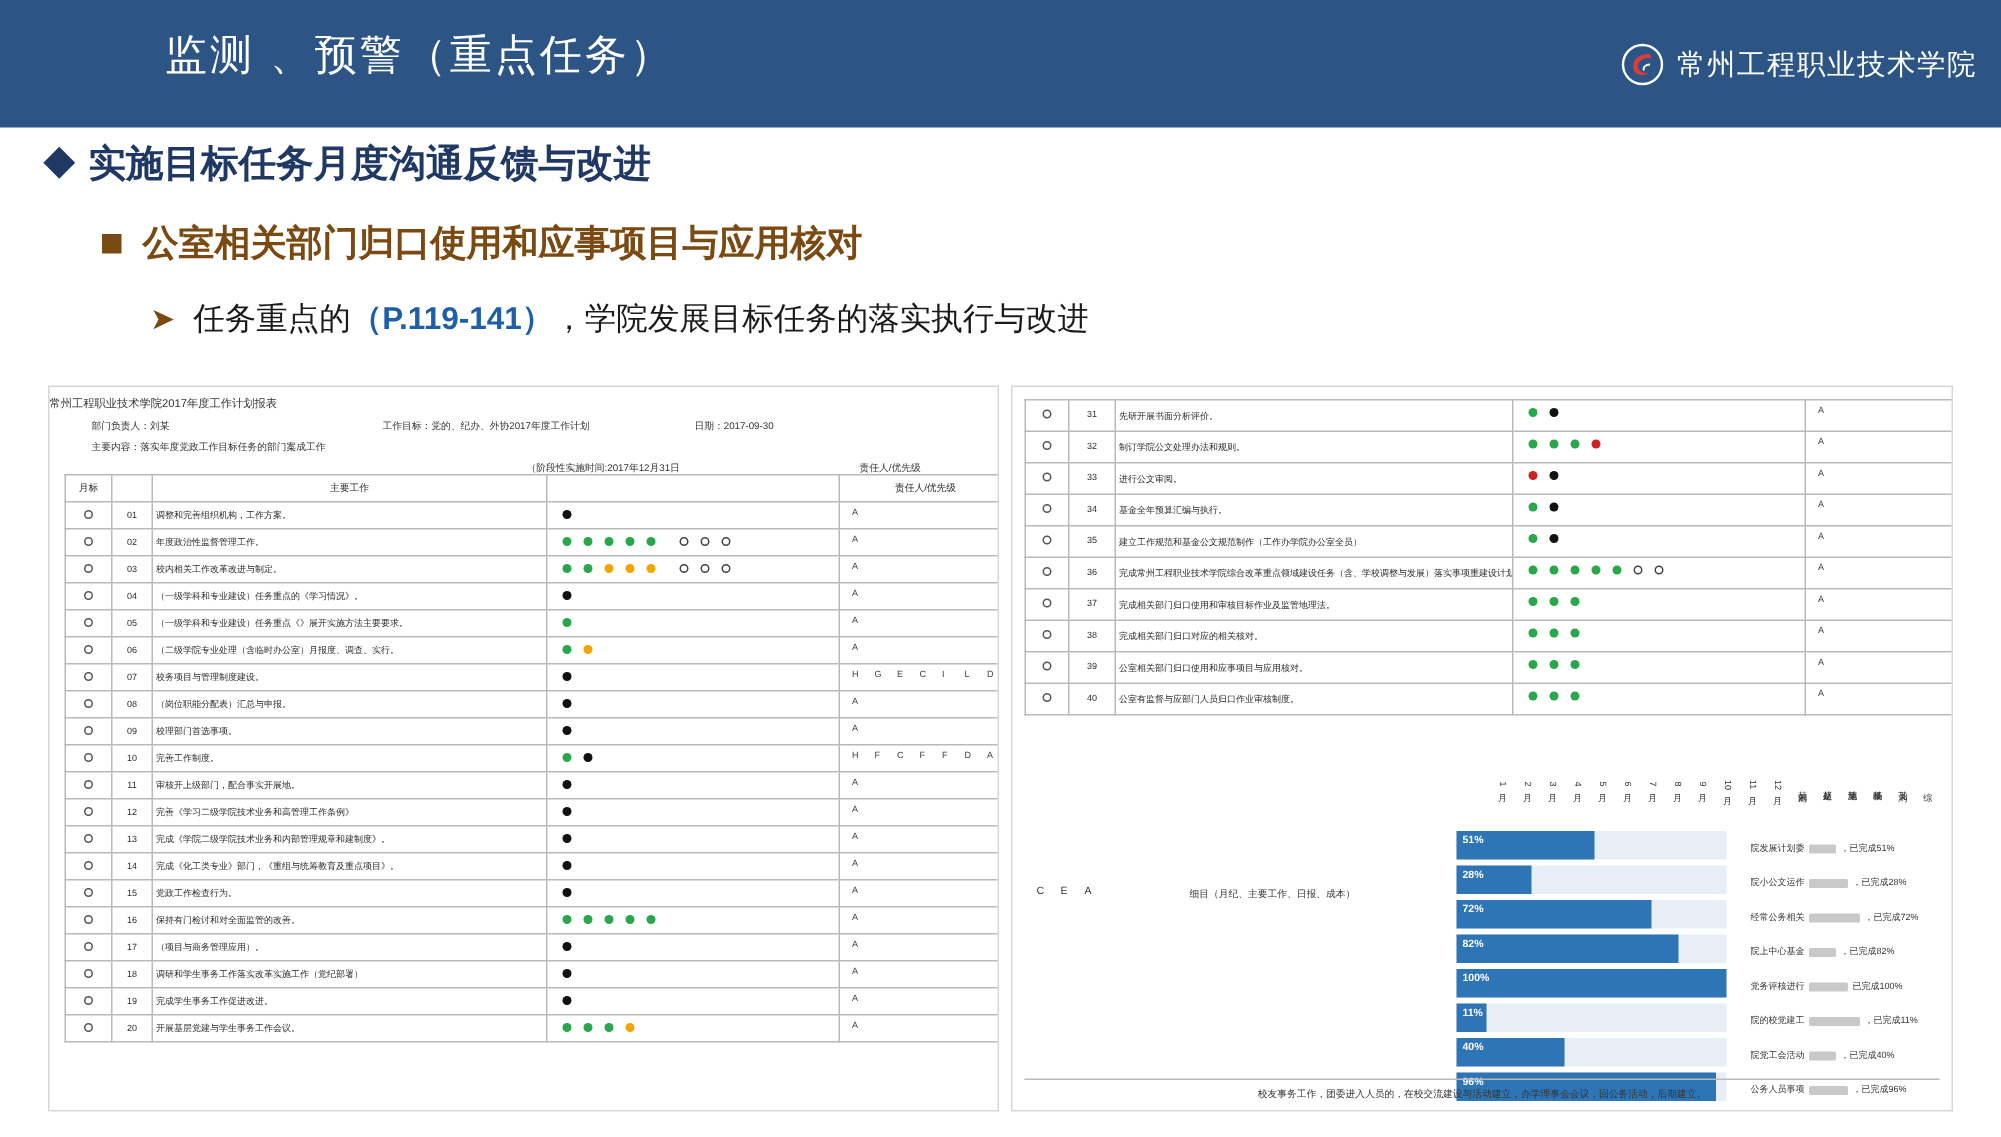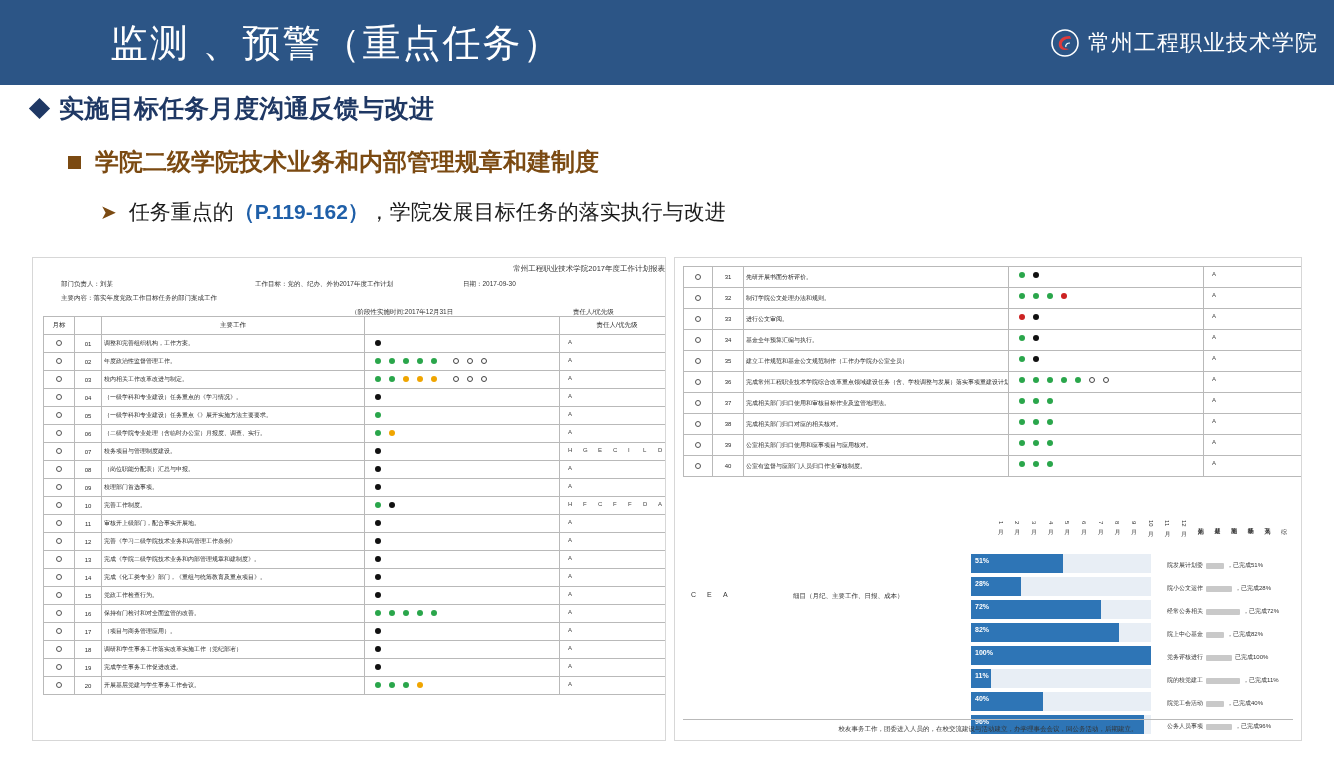--- a/index.html
+++ b/index.html
@@ -21,41 +21,41 @@
     left: 0; top: 0;
     width: 1334px;
     height: 85px;
     background: #2c5586;
     box-sizing: border-box;
   }
   .header-title {
     position: absolute;
     left: 110px;
     top: 18px;
-    font-size: 38px;
+    font-size: 28px;
     color: #ffffff;
     letter-spacing: 2px;
     font-weight: normal;
     white-space: nowrap;
   }
   .logo-wrap {
     position: absolute;
     right: 16px;
     top: 28px;
     display: flex;
     align-items: center;
     gap: 8px;
   }
   .logo-mark {
     width: 30px;
     height: 30px;
     position: relative;
   }
   .logo-text {
-    font-size: 22px;
+    font-size: 19px;
     color: #ffffff;
     letter-spacing: 1px;
     white-space: nowrap;
     text-align: center;
   }
 
   
   .line1 {
     position: absolute;
     left: 32px;
@@ -141,21 +141,21 @@
     top: 257px;
     width: 628px;
     height: 484px;
   }
 
   
   .l-title {
     position: absolute;
     left: 0; right: 0;
     top: 6px;
-    text-align: right;
+    text-align: left;
     font-size: 7.5px;
     color: #333;
   }
   .l-meta {
     position: absolute;
     font-size: 6.5px;
     color: #333;
     white-space: nowrap;
   }
   .grid-table {
@@ -346,26 +346,26 @@
   </div>
 </div>
 
 <div class="line1">
   <span class="diamond"></span>
   <span class="line1-text">实施目标任务月度沟通反馈与改进</span>
 </div>
 
 <div class="line2">
   <span class="square"></span>
-  <span class="line2-text">学院二级学院技术业务和内部管理规章和建制度</span>
+  <span class="line2-text">公室相关部门归口使用和应事项目与应用核对</span>
 </div>
 
 <div class="line3">
   <span class="arrow-glyph">➤</span>
-  <span class="line3-text"><span>任务重点的</span><span class="hl">（P.119-162）</span><span>，学院发展目标任务的落实执行与改进</span></span>
+  <span class="line3-text"><span>任务重点的</span><span class="hl">（P.119-141）</span><span>，学院发展目标任务的落实执行与改进</span></span>
 </div>
 
 <div class="sheet sheet-left">
   <div class="l-title">常州工程职业技术学院2017年度工作计划报表</div>
   <div class="l-meta" style="left:28px; top:22px;">部门负责人：刘某</div>
   <div class="l-meta" style="left:222px; top:22px;">工作目标：党的、纪办、外协2017年度工作计划</div>
   <div class="l-meta" style="left:430px; top:22px;">日期：2017-09-30</div>
   <div class="l-meta" style="left:28px; top:36px;">主要内容：落实年度党政工作目标任务的部门案成工作</div>
   <div class="l-meta" style="left:318px; top:50px;">（阶段性实施时间:2017年12月31日</div>
   <div class="l-meta" style="left:540px; top:50px;">责任人/优先级</div>

